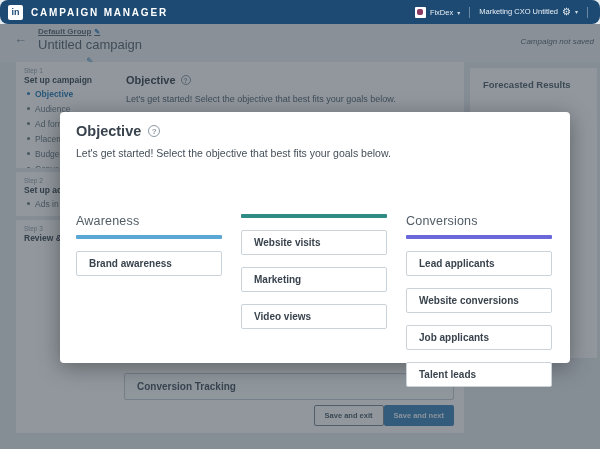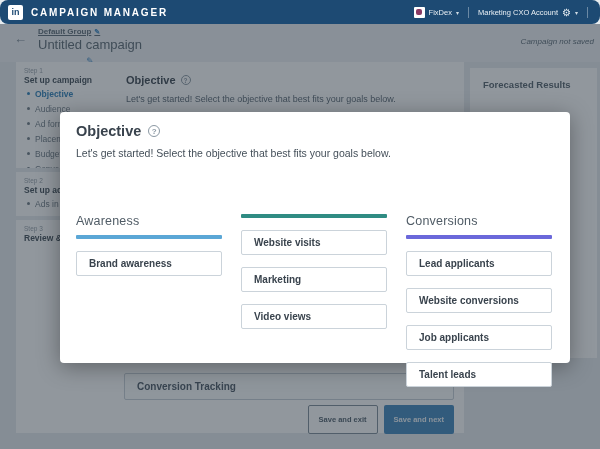--- a/index.html
+++ b/index.html
@@ -6,21 +6,21 @@
   *{box-sizing:border-box;}
   .stage{position:relative;width:600px;height:449px;overflow:hidden;
          font-family:"Liberation Sans",sans-serif;background:#e6ebee;}
 
   
   .topbar{position:absolute;left:0;top:0;width:600px;height:24px;background:#1d4a73;
           display:flex;align-items:center;padding:0 8px;z-index:20;border-radius:8px;}
   .li-logo{width:15px;height:15px;background:#fff;border-radius:2px;display:flex;
            align-items:center;justify-content:center;font-size:9px;font-weight:700;color:#1d4a73;}
   .brand{margin-left:8px;color:#fff;font-size:10px;font-weight:700;letter-spacing:1.8px;}
-  .topbar-right{margin-left:auto;display:flex;align-items:flex-end;gap:5px;color:#e9eff4;font-size:7.5px;}
+  .topbar-right{margin-left:auto;display:flex;align-items:flex-start;gap:5px;color:#e9eff4;font-size:7.5px;}
   .acct-chunk{display:flex;align-items:center;gap:4px;cursor:pointer;}
   .fixdex-box{width:11px;height:11px;background:#fff;border-radius:1px;display:flex;
               align-items:center;justify-content:center;}
   .fixdex-dot{width:6px;height:6px;background:#8a3a64;border-radius:2px;}
   .caret{font-size:6px;color:#cfdbe4;}
   .tb-divider{width:1px;height:11px;background:rgba(255,255,255,.35);margin:0 4px;}
   .gear{font-size:10px;line-height:1;color:#e9eff4;}
 
   
   .cmp-header{position:absolute;left:0;top:24px;width:600px;height:38px;background:#eef1f4;}
@@ -49,25 +49,25 @@
   .main-card{position:absolute;left:110px;top:62px;width:354px;height:371px;background:#fff;}
   .bg-sec-title{position:absolute;left:16px;top:12px;font-size:11px;font-weight:700;color:#3d4650;
                 display:flex;align-items:center;gap:5px;}
   .help-circle{display:inline-flex;align-items:center;justify-content:center;border:1px solid #8b98a3;
                border-radius:50%;color:#8b98a3;}
   .help-sm{width:10px;height:10px;font-size:6.5px;}
   .bg-sec-sub{position:absolute;left:16px;top:32px;font-size:9px;color:#5a6773;}
   .conv-panel{position:absolute;left:14px;right:10px;top:311px;height:27px;border:1px solid #c6cfd6;
               border-radius:2px;background:#fbfcfd;display:flex;align-items:center;padding-left:12px;
               font-size:10px;font-weight:700;color:#4c5965;cursor:pointer;}
-  .bg-btn-row{position:absolute;right:10px;top:343px;display:flex;gap:6px;}
+  .bg-btn-row{position:absolute;right:10px;top:343px;display:flex;}
   .btn-outline{font-size:7.5px;font-weight:700;color:#51606c;border:1px solid #7f8d98;border-radius:2px;
                padding:5px 10px;background:transparent;cursor:pointer;font-family:inherit;}
   .btn-primary{font-size:7.5px;font-weight:700;color:#eef5fa;background:#4187bd;border:none;border-radius:2px;
-               padding:10px 10px;cursor:pointer;font-family:inherit;}
+               padding:2px 10px;cursor:pointer;font-family:inherit;}
   .forecast-card{position:absolute;left:470px;top:68px;width:127px;height:290px;background:#fff;}
   .forecast-title{padding:11px 0 0 13px;font-size:9.5px;font-weight:700;color:#55626c;}
 
   
   .overlay{position:absolute;left:0;top:24px;width:600px;height:425px;background:rgba(35,47,60,.5);z-index:5;}
 
   
   .modal{position:absolute;left:60px;top:112px;width:510px;height:251px;background:#fff;border-radius:4px;
          box-shadow:0 4px 22px rgba(0,0,0,.35);z-index:10;padding:11px 16px 0 16px;}
   .modal-title{display:flex;align-items:center;gap:7px;font-size:14.5px;font-weight:700;color:#39434d;}
@@ -92,21 +92,21 @@
     <div class="topbar-right">
       <div class="acct-chunk">
         <span class="fixdex-box">
             <span class="fixdex-dot"></span>
           </span>
         <span>FixDex</span>
         <span class="caret">▾</span>
       </div>
       <span class="tb-divider"></span>
       <div class="acct-chunk">
-        <span>Marketing CXO Account</span>
+        <span>Marketing CXO Untitled</span>
         <span class="gear">⚙</span>
         <span class="caret">▾</span>
       </div>
       <span class="tb-divider"></span>
     </div>
   </div>
 
   <div class="cmp-header">
     <div class="back-btn">←</div>
     <div class="hdr-block">

